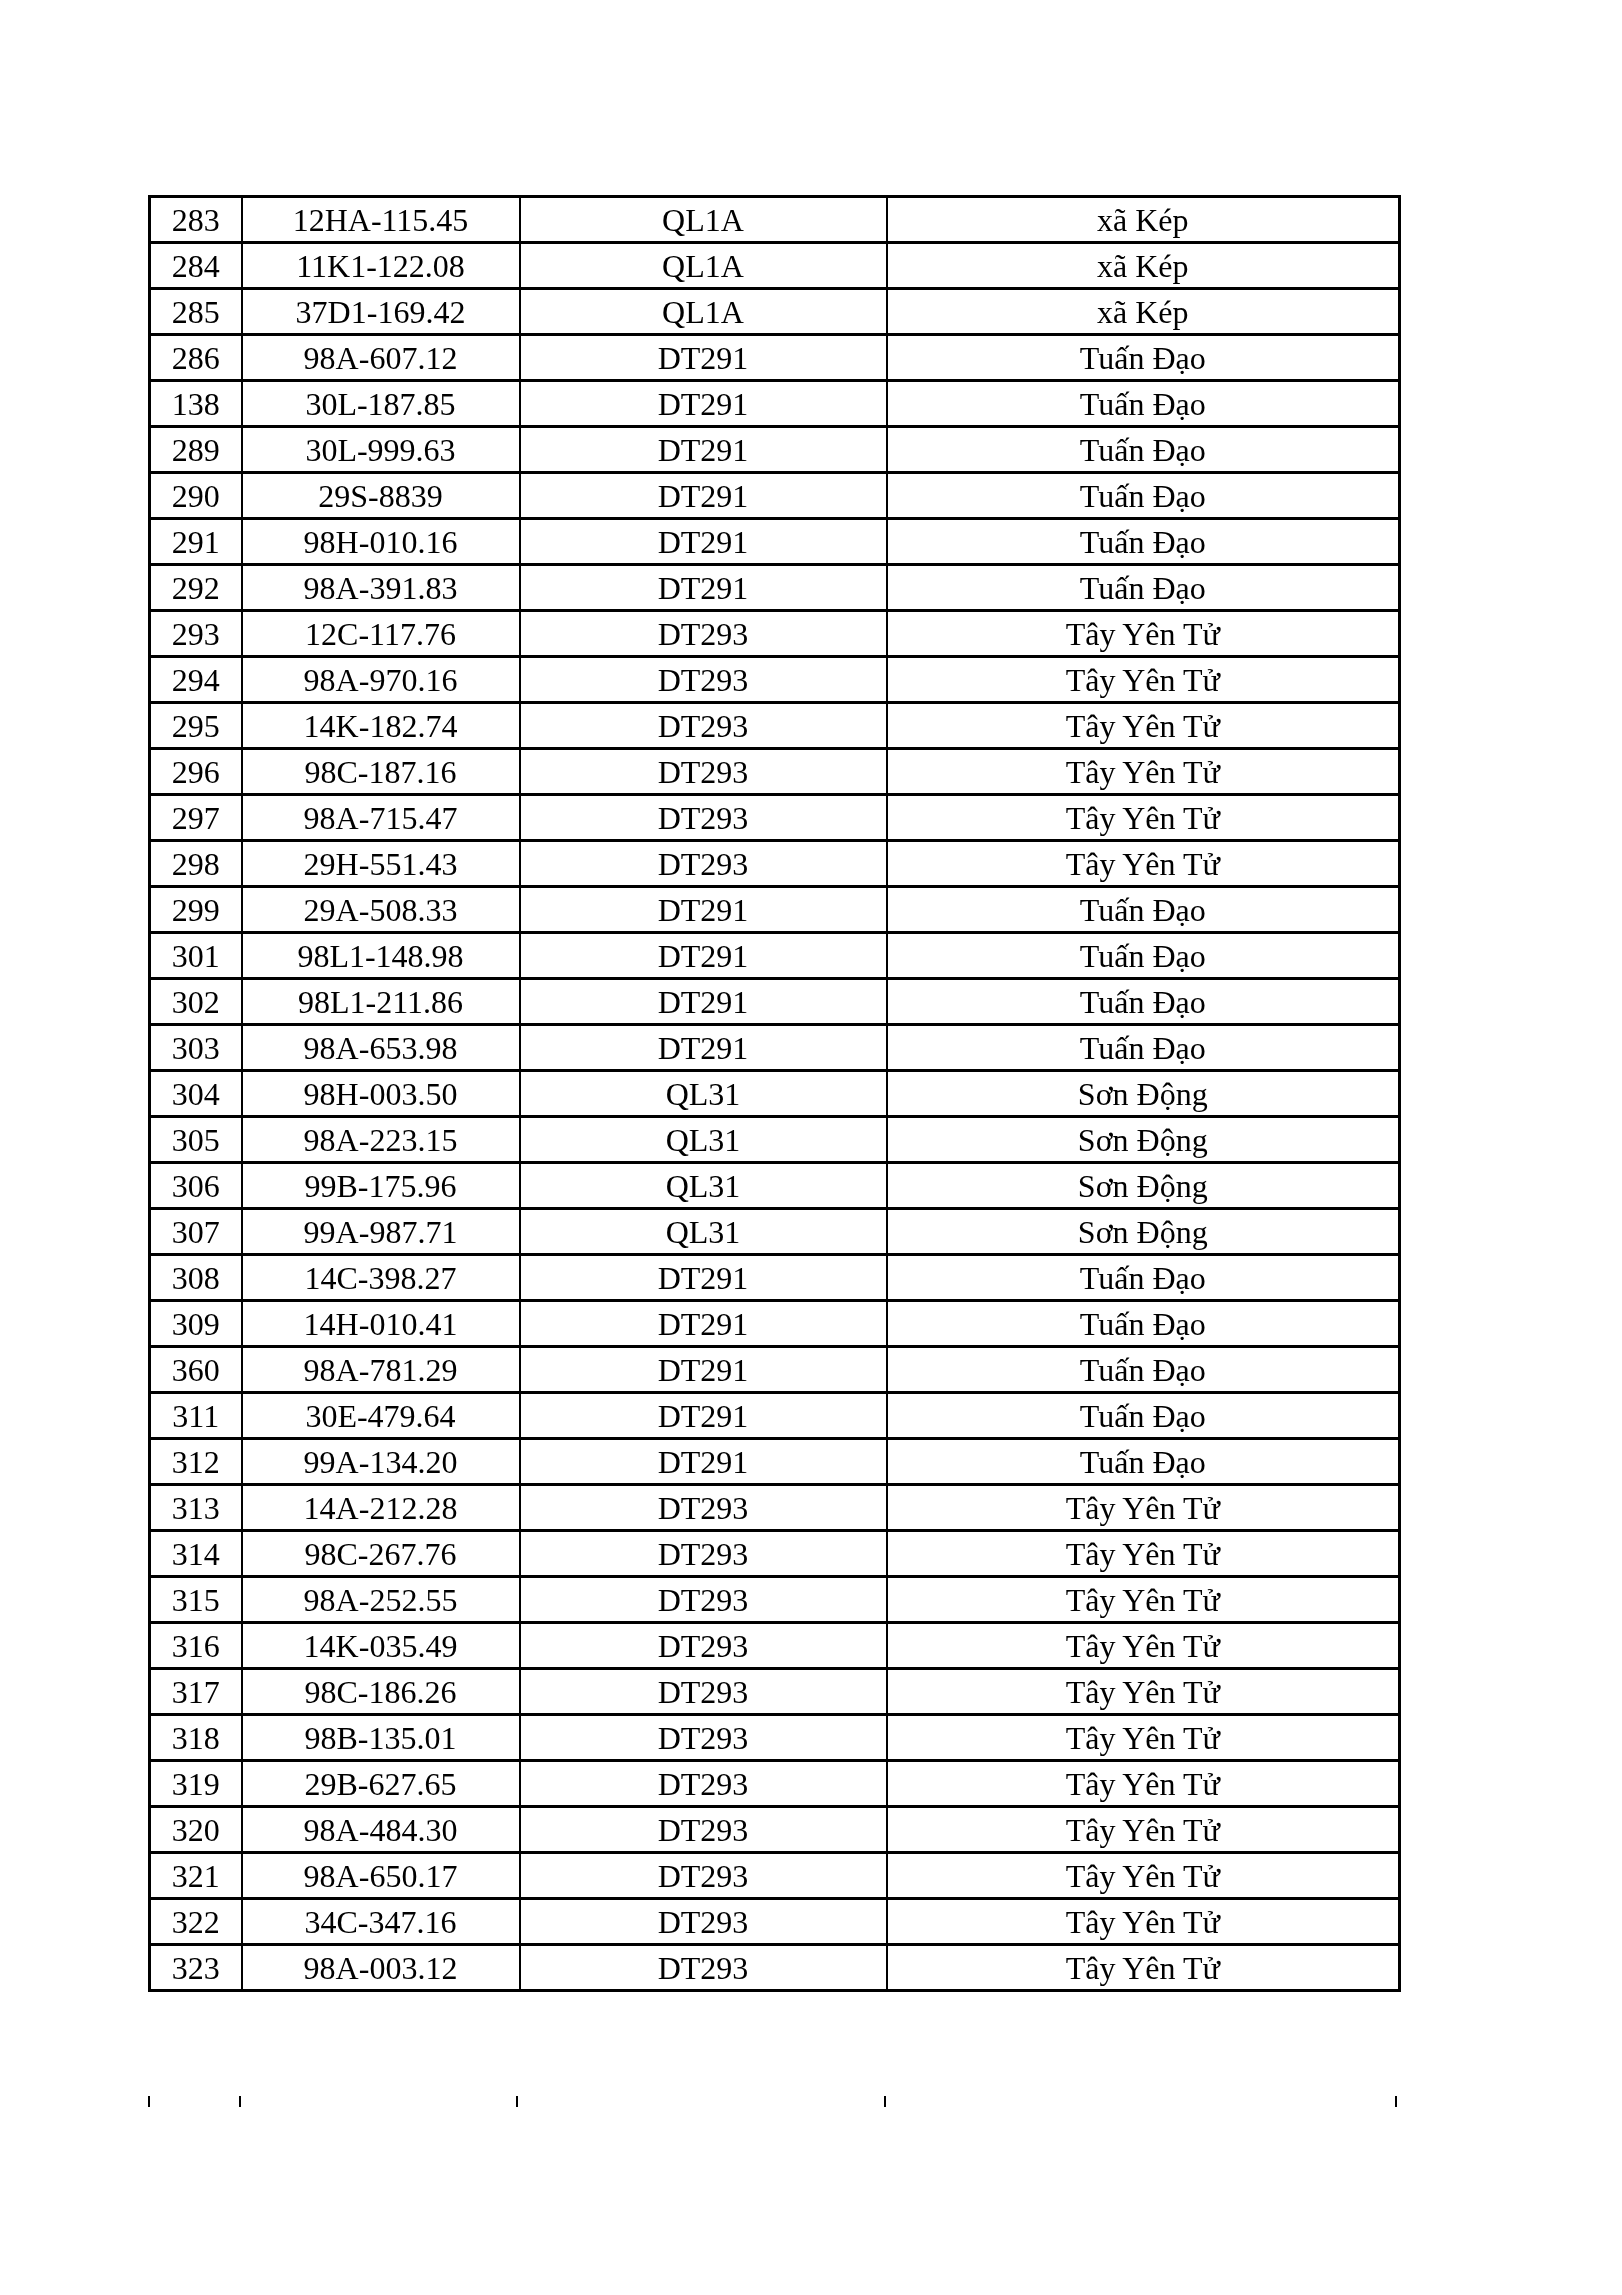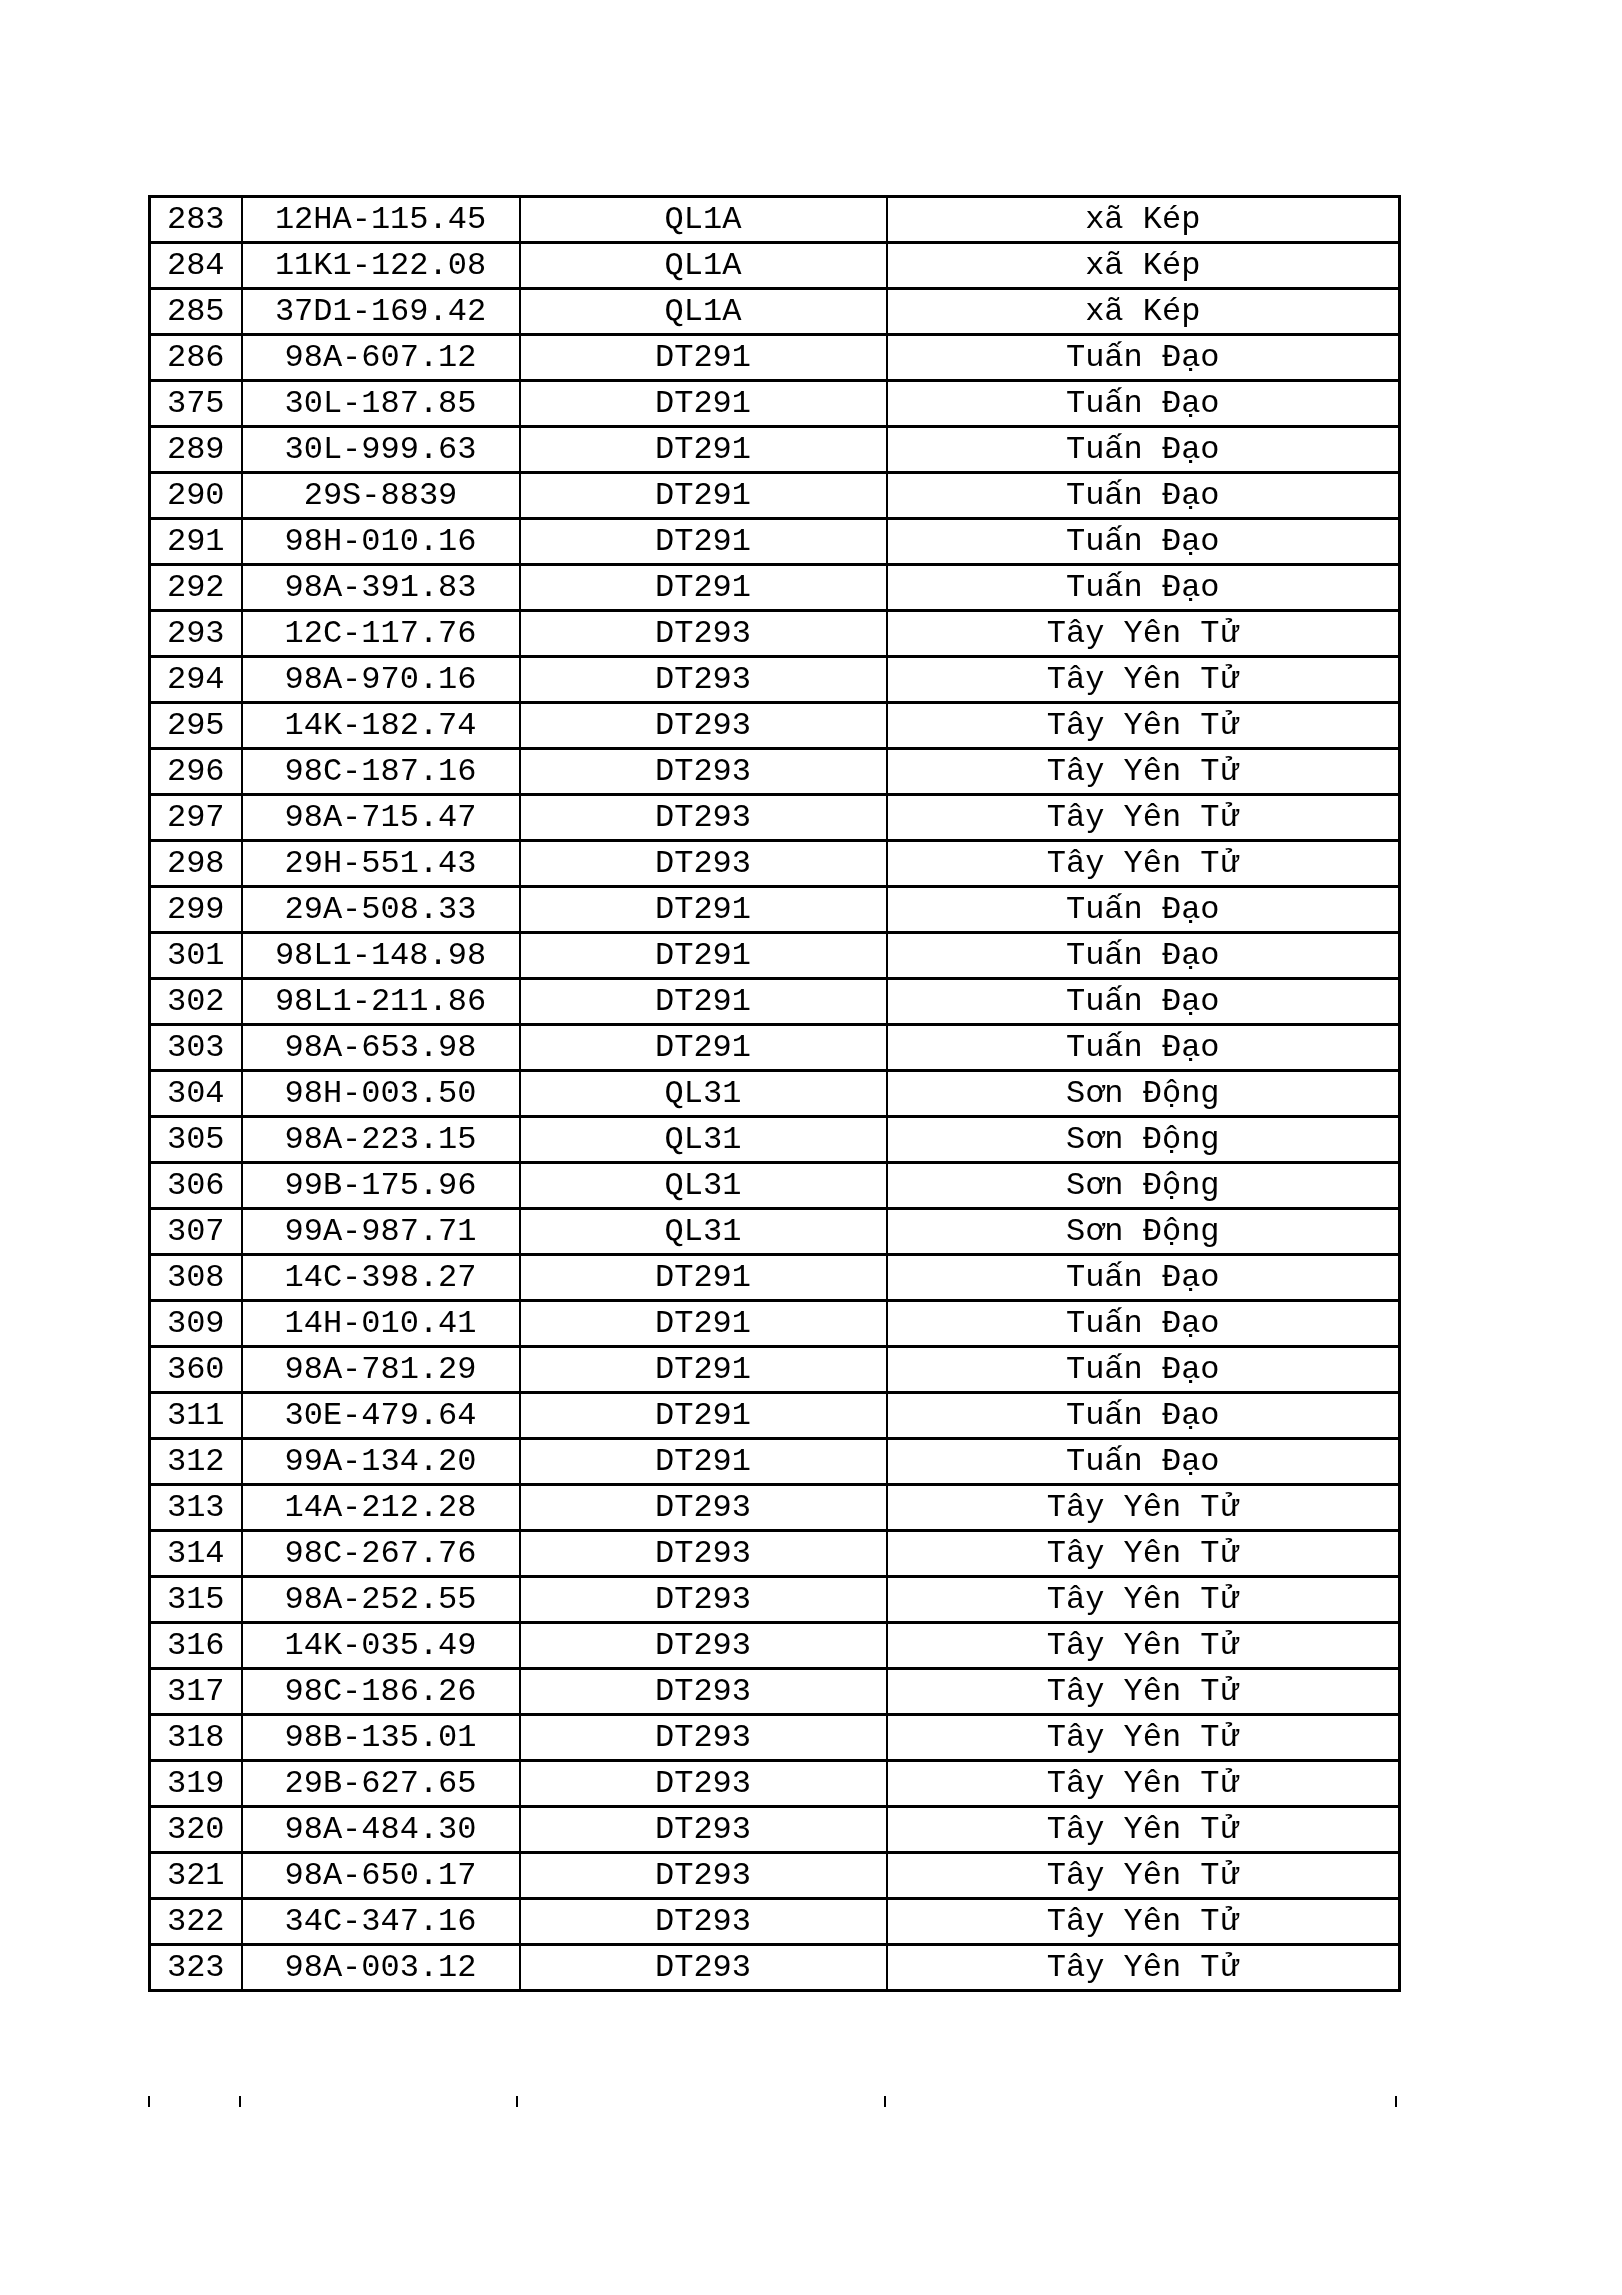--- a/index.html
+++ b/index.html
@@ -16,21 +16,20 @@
     color: #000000;
     overflow: hidden;
   }
   table.plate-table {
     position: absolute;
     left: 148px;
     top: 195px;
     border-collapse: collapse;
     table-layout: fixed;
     width: 1250px;
-    font-family: Liberation Mono, monospace;
   }
   table.plate-table td {
     border: 2.4px solid #000000;
     border-top-width: 3.2px;
     border-bottom-width: 3.2px;
     height: 43px;
     padding: 0;
     text-align: center;
     vertical-align: middle;
     font-size: 32px;
@@ -79,21 +78,21 @@
           <td>QL1A</td>
           <td>xã Kép</td>
         </tr>
         <tr>
           <td>286</td>
           <td>98A-607.12</td>
           <td>DT291</td>
           <td>Tuấn Đạo</td>
         </tr>
         <tr>
-          <td>375</td>
+          <td>138</td>
           <td>30L-187.85</td>
           <td>DT291</td>
           <td>Tuấn Đạo</td>
         </tr>
         <tr>
           <td>289</td>
           <td>30L-999.63</td>
           <td>DT291</td>
           <td>Tuấn Đạo</td>
         </tr>

